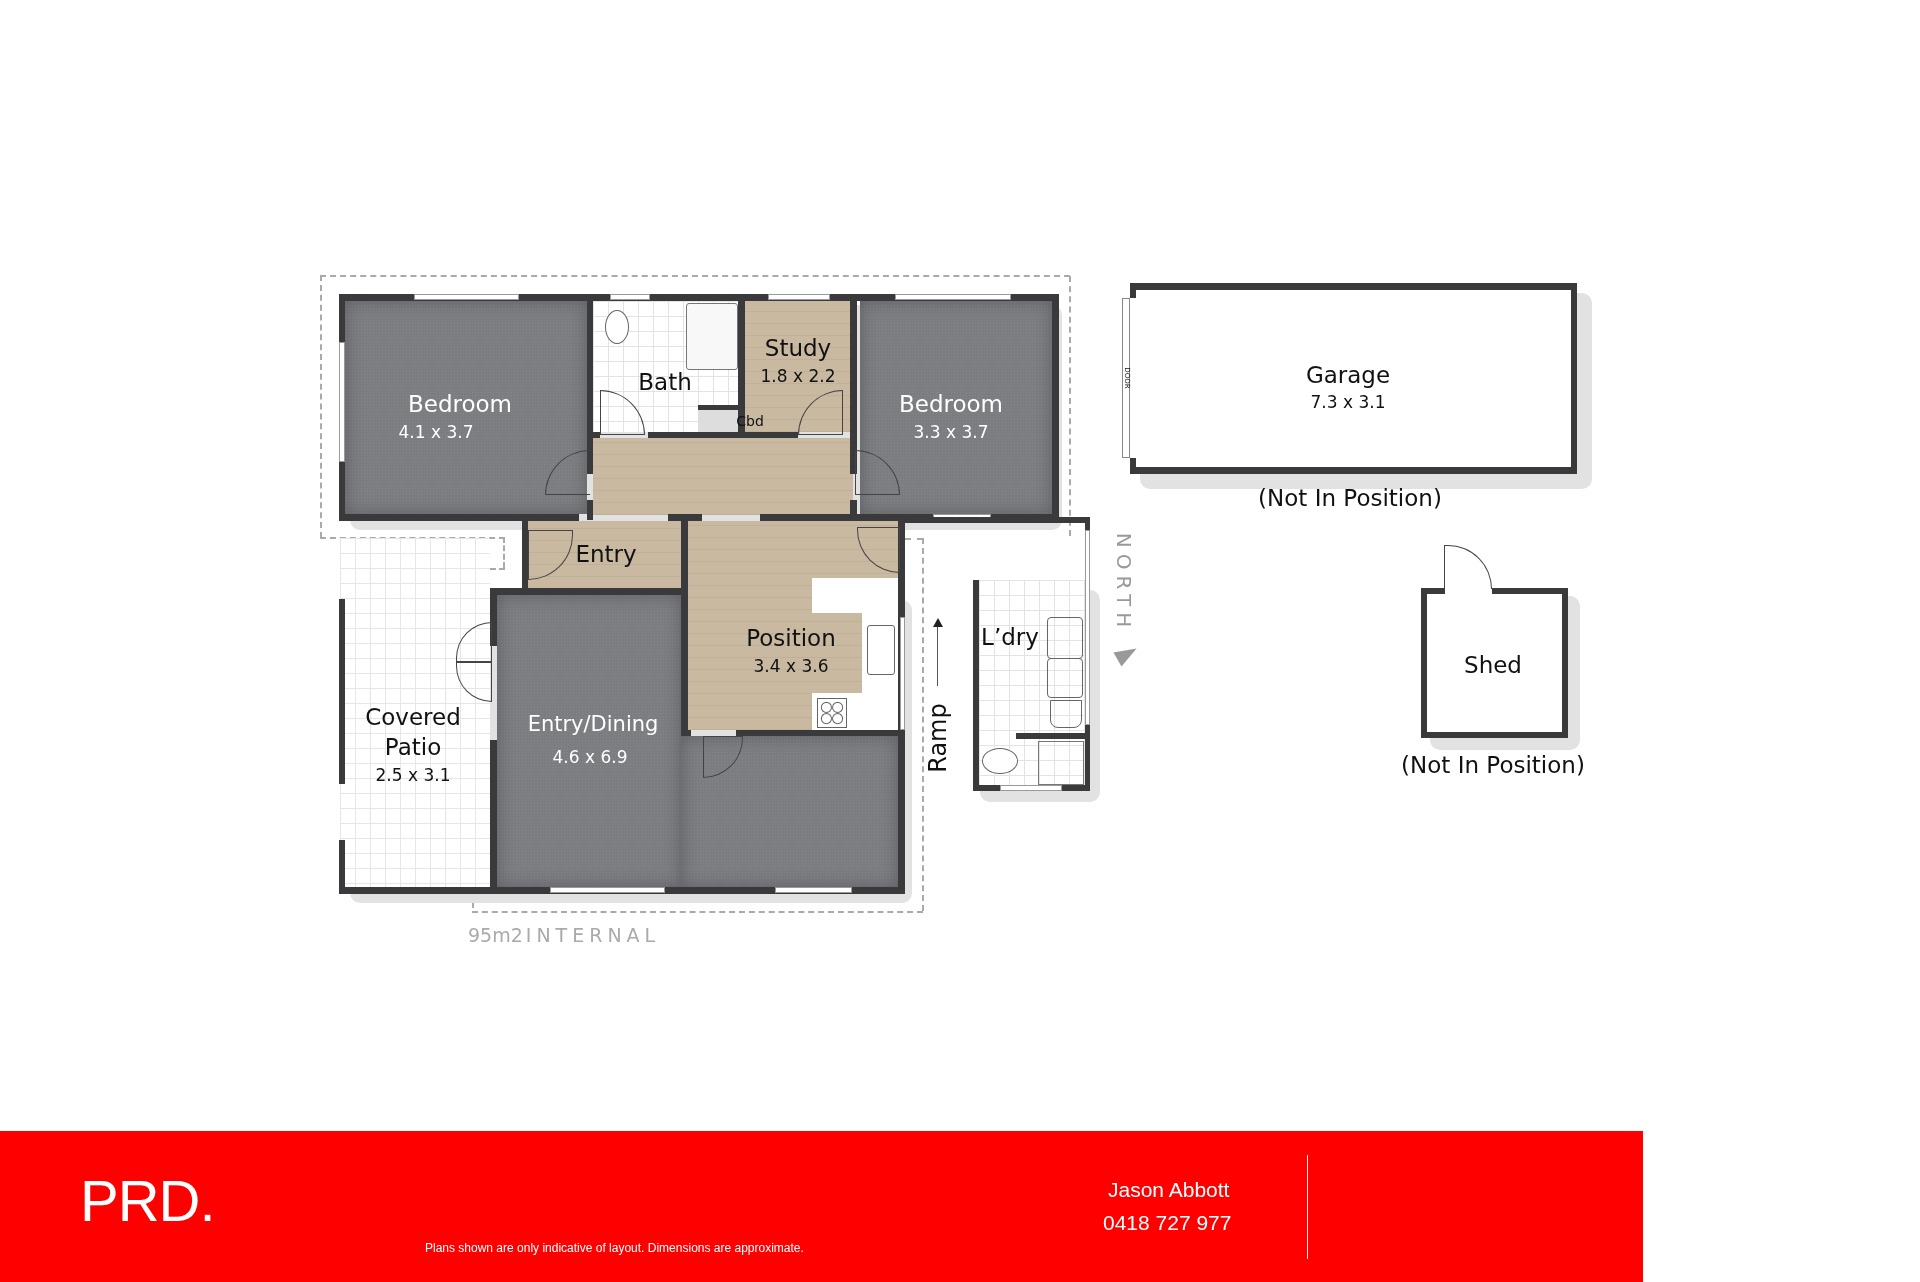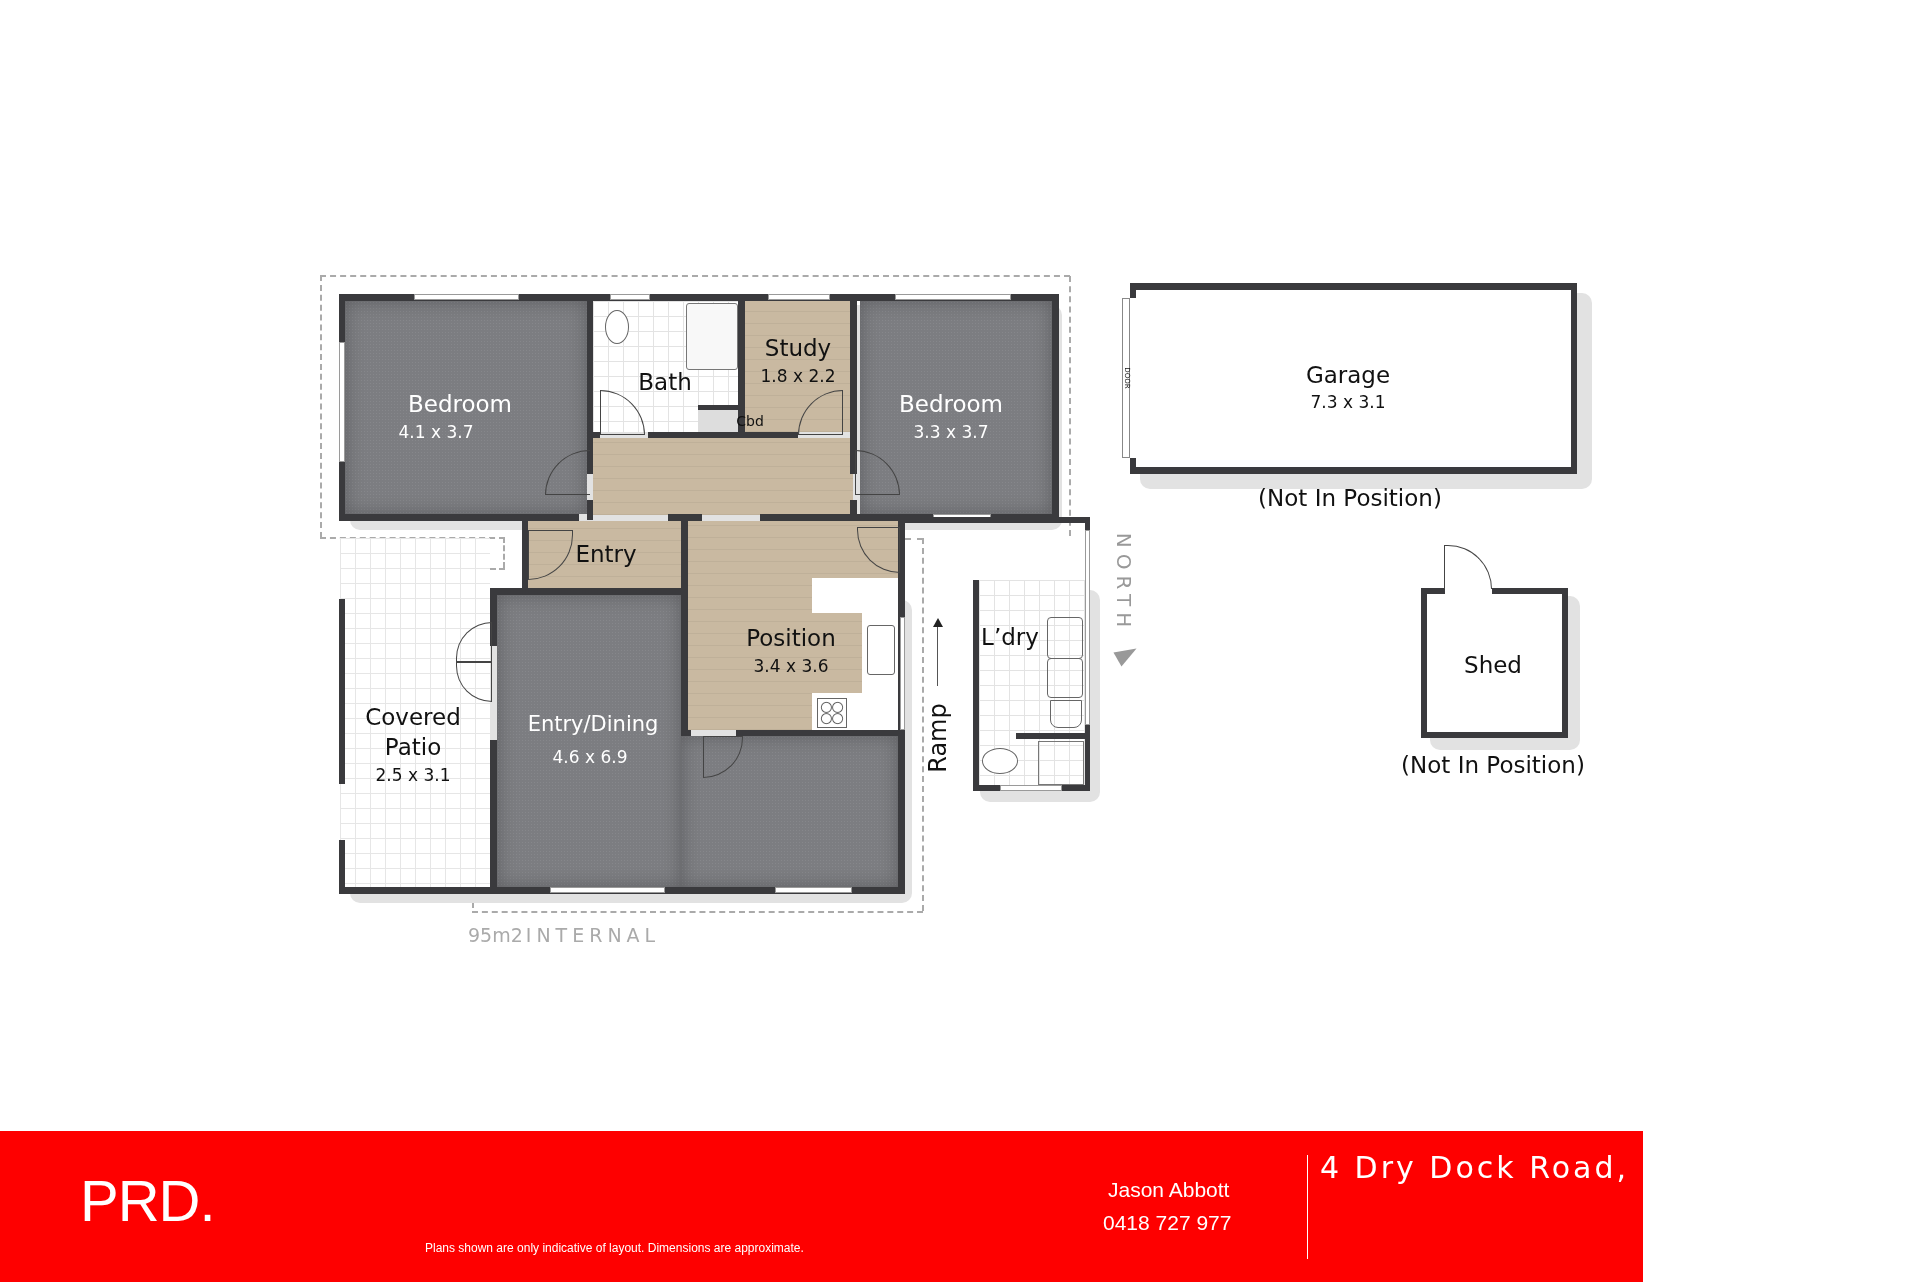--- a/index.html
+++ b/index.html
@@ -184,14 +184,13 @@
     <span>95m2</span><span style="letter-spacing:5px;margin-left:3px;">INTERNAL</span>
   </div>
 </div>
 
 <div id="footer">
   <div class="abs" style="left:80px;top:36px;font-size:58px;font-weight:300;letter-spacing:-1px;font-family:'Liberation Sans',sans-serif;">PRD.</div>
   <div class="abs" style="left:425px;top:110px;font-size:12px;font-family:'Liberation Sans',sans-serif;">Plans shown are only indicative of layout. Dimensions are approximate.</div>
   <div class="abs" style="left:1108px;top:47px;font-size:21px;font-family:'Liberation Sans',sans-serif;">Jason Abbott</div>
   <div class="abs" style="left:1103px;top:80px;font-size:21px;font-family:'Liberation Sans',sans-serif;">0418 727 977</div>
   <div class="abs" style="left:1307px;top:24px;width:1px;height:104px;background:#fff;"></div>
-  <div class="abs" style="left:1320px;top:19px;font-size:30px;letter-spacing:3px;white-space:nowrap;">4 Dry Dock Road,</div>
 </div>
 
 </body></html>

